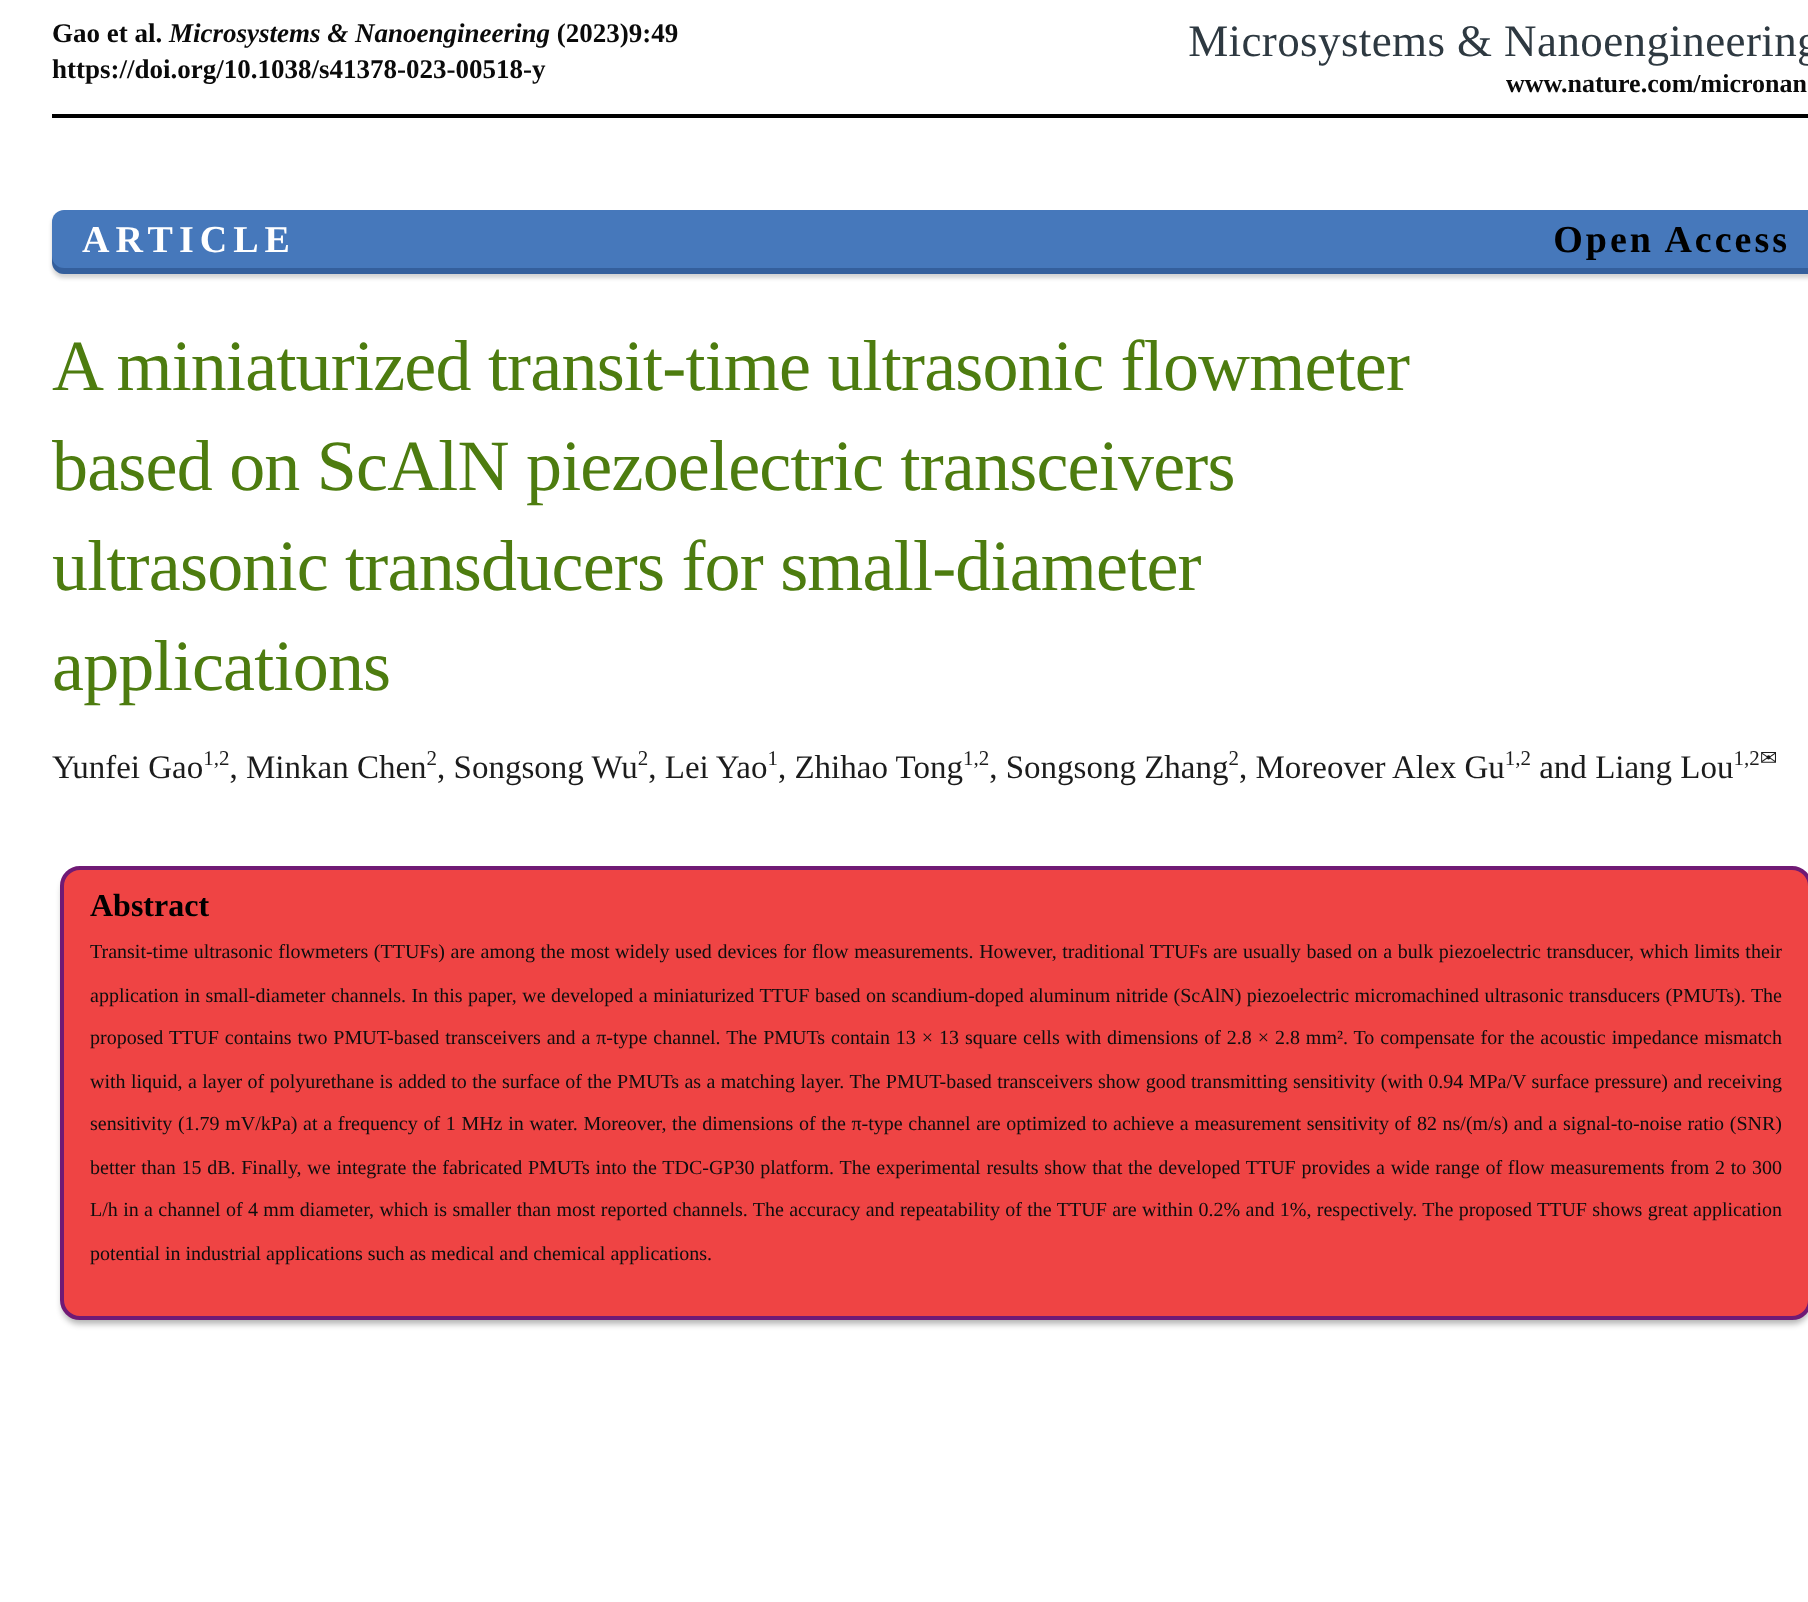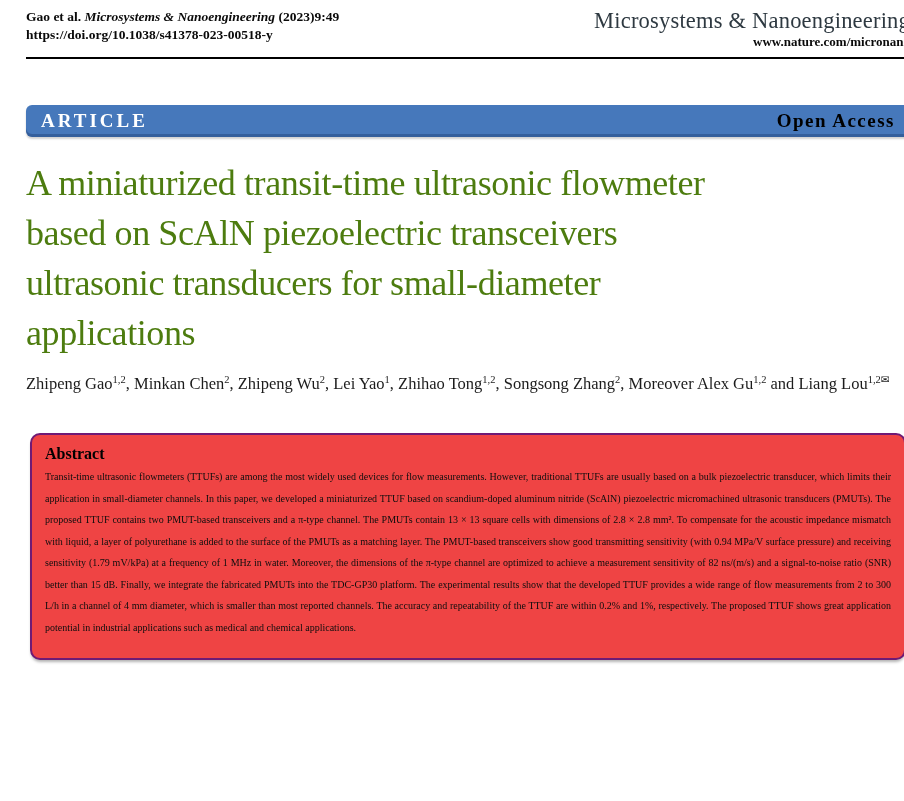--- a/index.html
+++ b/index.html
@@ -91,20 +91,20 @@
     <span class="banner-right">Open Access</span>
   </div>
 
   <div class="title-block">
     <div class="title-line">A miniaturized transit-time ultrasonic flowmeter</div>
     <div class="title-line">based on ScAlN piezoelectric transceivers</div>
     <div class="title-line">ultrasonic transducers for small-diameter</div>
     <div class="title-line">applications</div>
   </div>
 
-  <div class="authors"><span>Zhipeng Gao</span><sup>1,2</sup>, <span>Minkan Chen</span><sup>2</sup>, <span>Zhipeng Wu</span><sup>2</sup>, <span>Lei Yao</span><sup>1</sup>, <span>Zhihao Tong</span><sup>1,2</sup>, <span>Songsong Zhang</span><sup>2</sup>, <span>Moreover Alex Gu</span><sup>1,2</sup> and <span>Liang Lou</span><sup>1,2</sup><sup class="envelope">✉</sup></div>
+  <div class="authors"><span>Yunfei Gao</span><sup>1,2</sup>, <span>Minkan Chen</span><sup>2</sup>, <span>Songsong Wu</span><sup>2</sup>, <span>Lei Yao</span><sup>1</sup>, <span>Zhihao Tong</span><sup>1,2</sup>, <span>Songsong Zhang</span><sup>2</sup>, <span>Moreover Alex Gu</span><sup>1,2</sup> and <span>Liang Lou</span><sup>1,2</sup><sup class="envelope">✉</sup></div>
 
   <div class="abstract-box">
     <div class="abstract-heading">Abstract</div>
     <div class="abstract-text">Transit-time ultrasonic flowmeters (TTUFs) are among the most widely used devices for flow measurements. However, traditional TTUFs are usually based on a bulk piezoelectric transducer, which limits their application in small-diameter channels. In this paper, we developed a miniaturized TTUF based on scandium-doped aluminum nitride (ScAlN) piezoelectric micromachined ultrasonic transducers (PMUTs). The proposed TTUF contains two PMUT-based transceivers and a π-type channel. The PMUTs contain 13 × 13 square cells with dimensions of 2.8 × 2.8 mm². To compensate for the acoustic impedance mismatch with liquid, a layer of polyurethane is added to the surface of the PMUTs as a matching layer. The PMUT-based transceivers show good transmitting sensitivity (with 0.94 MPa/V surface pressure) and receiving sensitivity (1.79 mV/kPa) at a frequency of 1 MHz in water. Moreover, the dimensions of the π-type channel are optimized to achieve a measurement sensitivity of 82 ns/(m/s) and a signal-to-noise ratio (SNR) better than 15 dB. Finally, we integrate the fabricated PMUTs into the TDC-GP30 platform. The experimental results show that the developed TTUF provides a wide range of flow measurements from 2 to 300 L/h in a channel of 4 mm diameter, which is smaller than most reported channels. The accuracy and repeatability of the TTUF are within 0.2% and 1%, respectively. The proposed TTUF shows great application potential in industrial applications such as medical and chemical applications.</div>
   </div>
 
 </div>
 
 </body></html>

